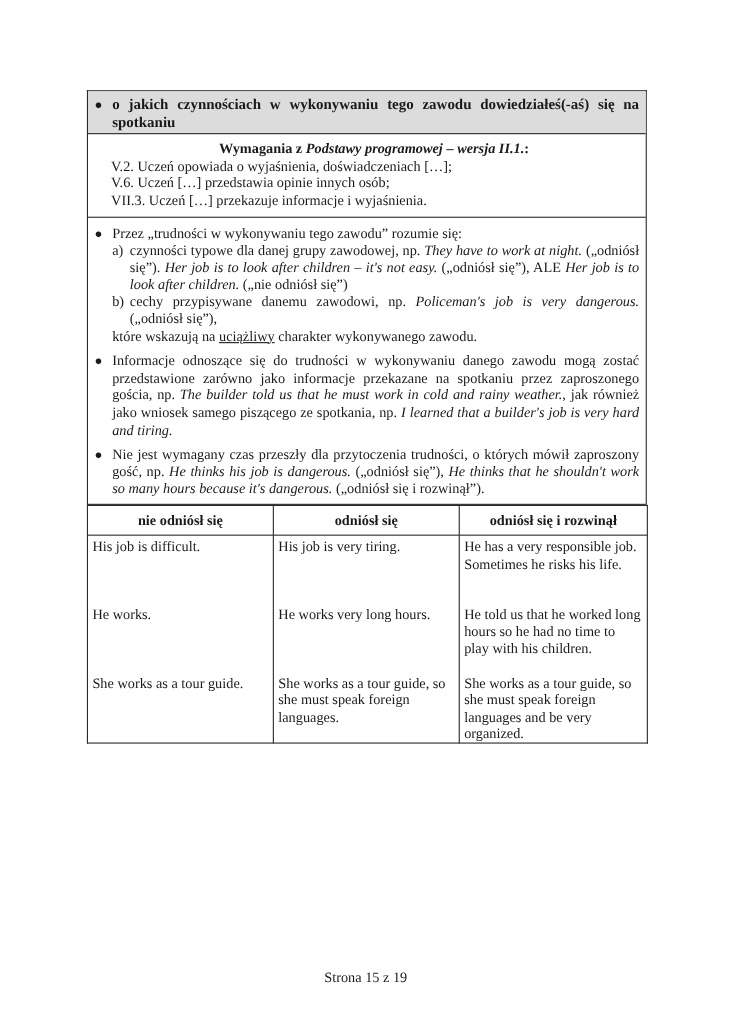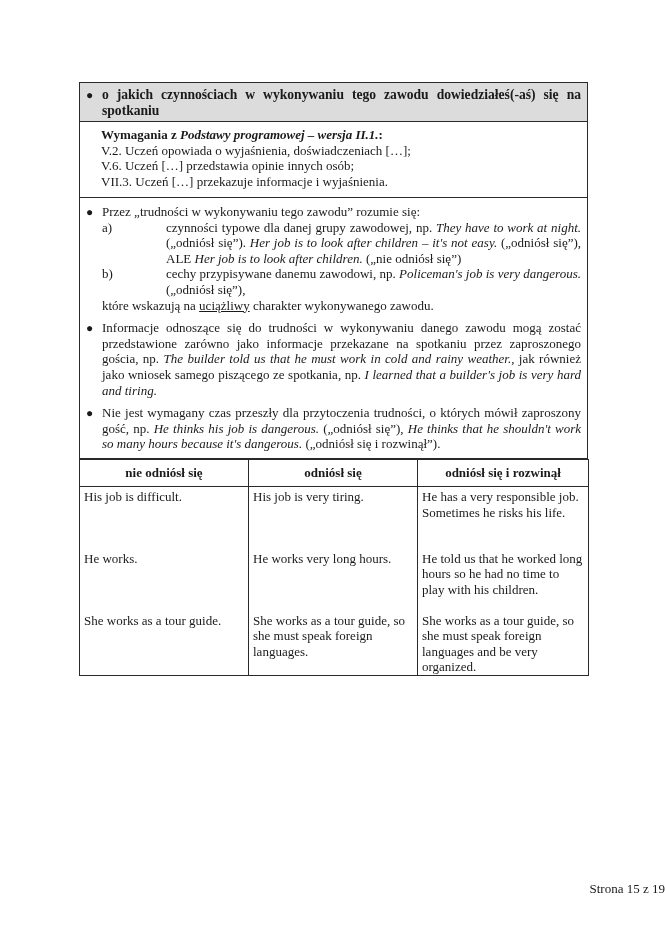--- a/index.html
+++ b/index.html
@@ -51,39 +51,39 @@
   .header-line1 {
     display: flex;
     justify-content: space-between;
   }
   .req-row {
     padding: 5px 8px 4px 21px;
     height: 76px;
     font-size: 13px;
     line-height: 15.5px;
   }
-  .req-title { font-weight: bold; }
+  .req-title { font-weight: bold; text-align: center; }
   .req-title i { font-weight: bold; }
   .info-row {
     padding: 6px 6px 4px 6px;
     font-size: 13px;
     line-height: 15.6px;
     height: 261px;
   }
   .item {
     display: flex;
     text-align: justify;
     margin-bottom: 7px;
   }
   .item .bullet-text { text-align: justify; }
   .sub {
     display: flex;
   }
   .sub .letter { width: 16px; flex: 0 0 16px; }
-  .sub .subtext { flex: 1; text-align: justify; margin-left: 48px; }
+  .sub .subtext { flex: 1; text-align: justify; }
   .underline { text-decoration: underline; }
   table.grid {
     border-collapse: collapse;
     width: 509px;
     table-layout: fixed;
     font-size: 13px;
     line-height: 15.6px;
     padding-left: 48px;
   }
   table.grid th, table.grid td {
@@ -104,21 +104,21 @@
     padding-top: 2px;
   }
   table.grid tr.last td.c {
     border-bottom: 1.5px solid #2a2a2a;
   }
   .footer {
     position: absolute;
     top: 881px;
     left: 0;
     width: 665px;
-    text-align: right;
+    text-align: center;
     font-size: 13px;
   }
 </style>
 </head>
 <body>
 
 <div class="page">
   <div class="box">
 
     <div class="row header-row">

